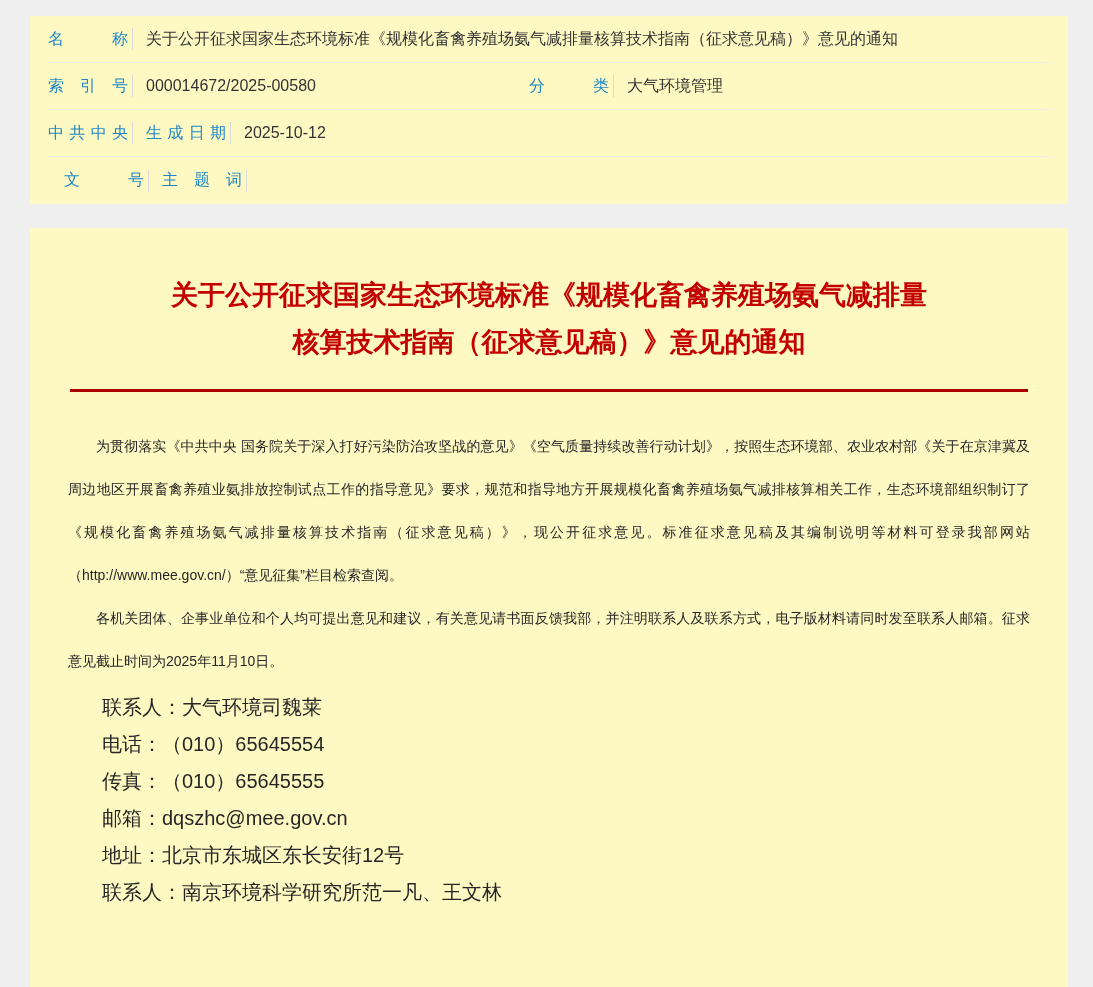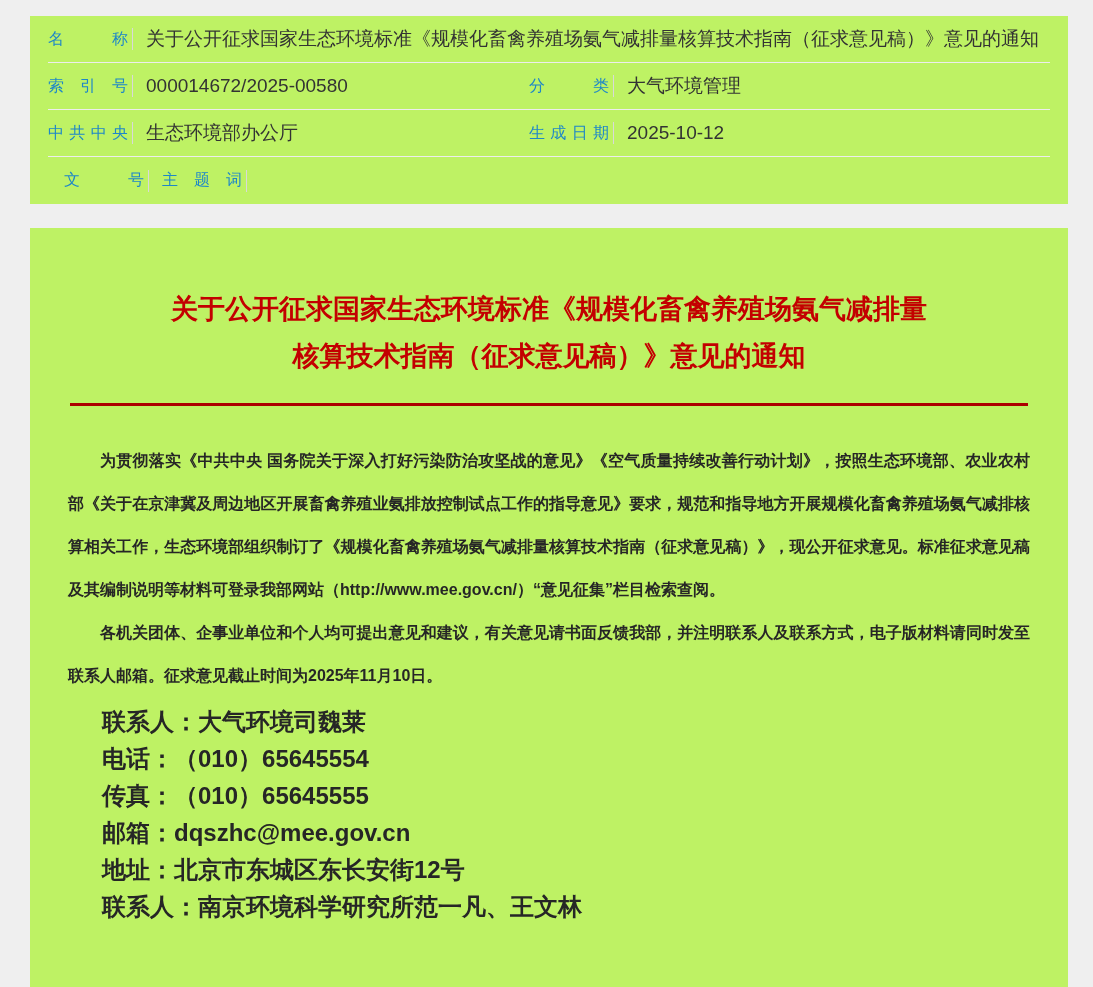--- a/index.html
+++ b/index.html
@@ -12,21 +12,21 @@
     position: relative;
     width: 1093px;
     height: 987px;
     overflow: hidden;
     background: #efefef;
   }
   .card {
     position: absolute;
     left: 30px;
     width: 1038px;
-    background: #bef264;
+    background: #fef9c3;
   }
   
   .meta-card {
     top: 16px;
     padding: 0 18px;
   }
   .meta-row {
     display: flex;
     align-items: center;
     height: 47px;
@@ -43,63 +43,61 @@
     letter-spacing: 0;
   }
   .vsep {
     width: 1px;
     height: 22px;
     background: #d9d9d9;
     margin: 0 13px 0 4px;
     flex: 0 0 1px;
   }
   .meta-value {
-    font-size: 19px;
+    font-size: 16px;
     color: #333;
     white-space: nowrap;
     overflow: hidden;
   }
   .meta-value.full { flex: 1; }
   .meta-value.first { flex: 0 0 383px; }
   .meta-value.second { flex: 1; }
   
   .article-card {
     top: 228px;
     min-height: 980px;
     padding: 30px 38px 40px 38px;
   }
   .article-title {
-    margin-top: 28px;
+    margin-top: 14px;
     text-align: center;
     color: #c30000;
     font-size: 27px;
     font-weight: bold;
     line-height: 47px;
   }
   .red-rule {
     border: none;
     border-top: 3px solid #ac0000;
     margin: 23px 2px 0 2px;
   }
   .article-body { margin-top: 33px; }
   .article-body p {
-    font-size: 16px;
+    font-size: 14px;
     line-height: 43px;
     color: #262626;
     text-align: justify;
     text-indent: 2em;
-    font-weight: bold;
   }
   .contact-block { margin-top: 6px; }
   .contact-line {
-    font-size: 24px;
+    font-size: 20px;
     line-height: 37px;
     color: #262626;
     padding-left: 34px;
-    font-weight: bold;
   }
 </style>
 </head>
 <body>
 
 <div class="page">
 
   <div class="card meta-card">
 
     <div class="meta-row">
@@ -113,21 +111,20 @@
       <div class="vsep"></div>
       <div class="meta-value first">000014672/2025-00580</div>
       <div class="meta-label">分类</div>
       <div class="vsep"></div>
       <div class="meta-value second">大气环境管理</div>
     </div>
 
     <div class="meta-row">
       <div class="meta-label">中共中央</div>
       <div class="vsep"></div>
-      <div class="meta-value first">生态环境部办公厅</div>
       <div class="meta-label">生成日期</div>
       <div class="vsep"></div>
       <div class="meta-value second">2025-10-12</div>
     </div>
 
     <div class="meta-row">
       <div class="meta-label">文号</div>
       <div class="vsep"></div>
       <div class="meta-label">主题词</div>
       <div class="vsep"></div>

